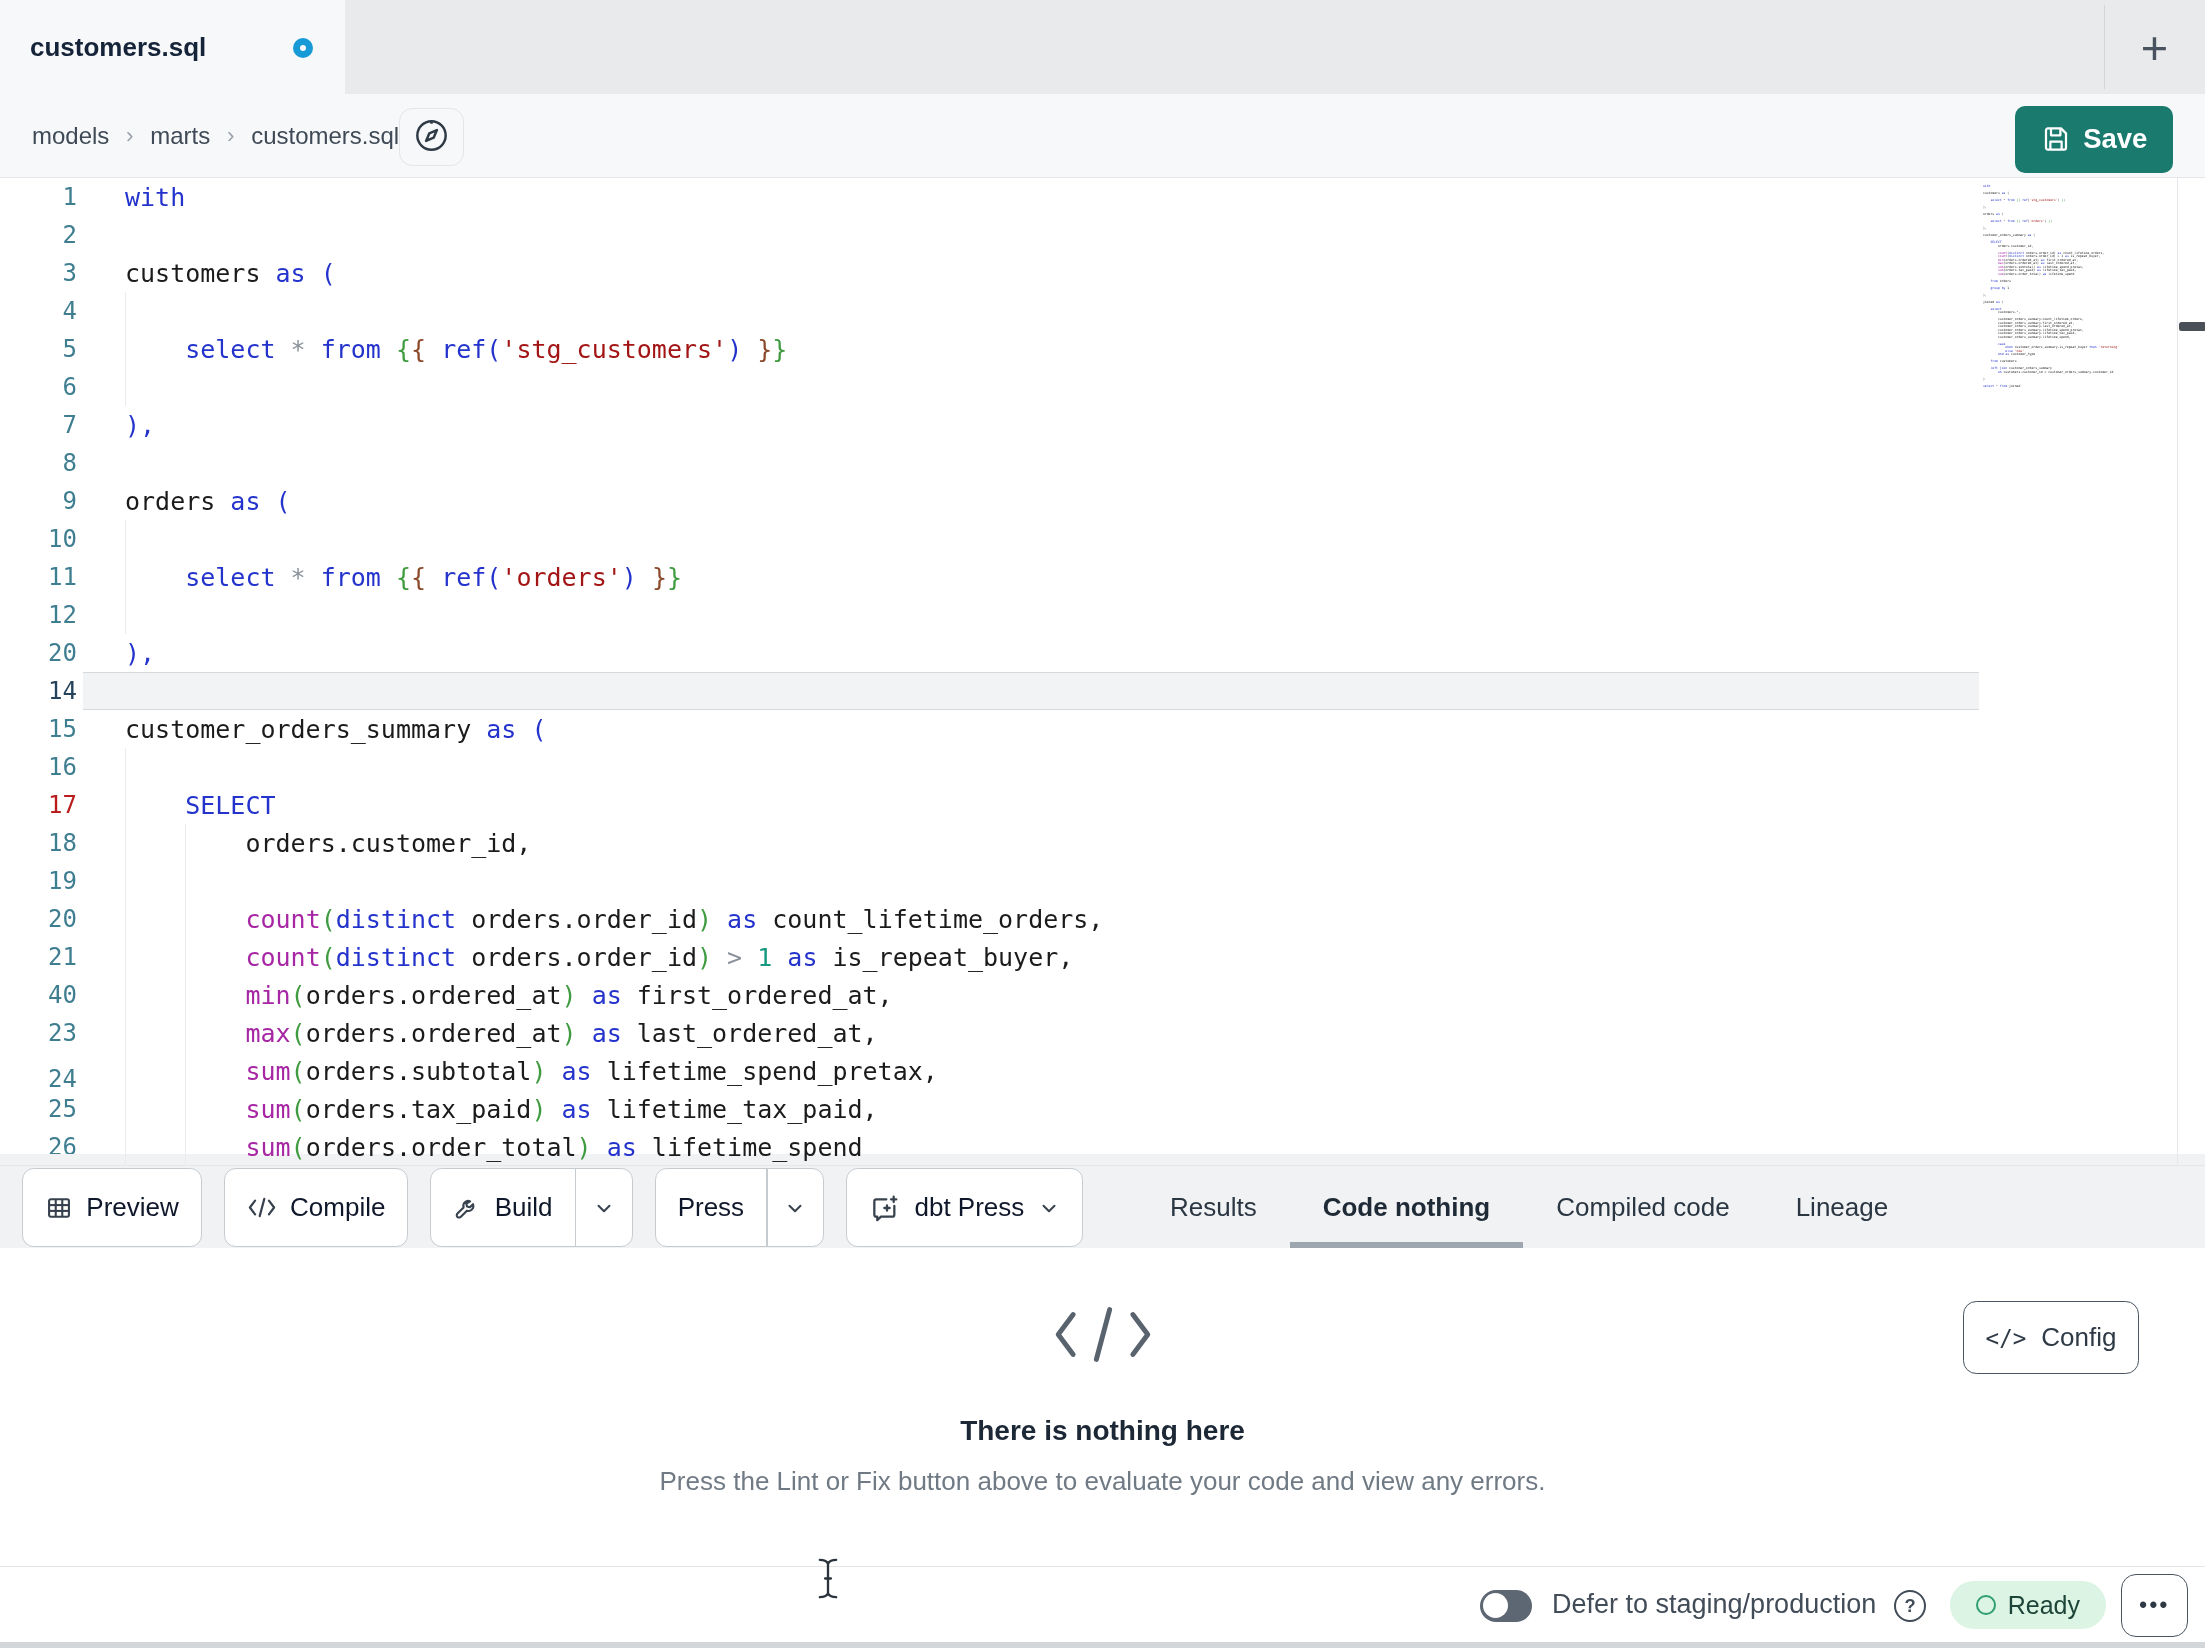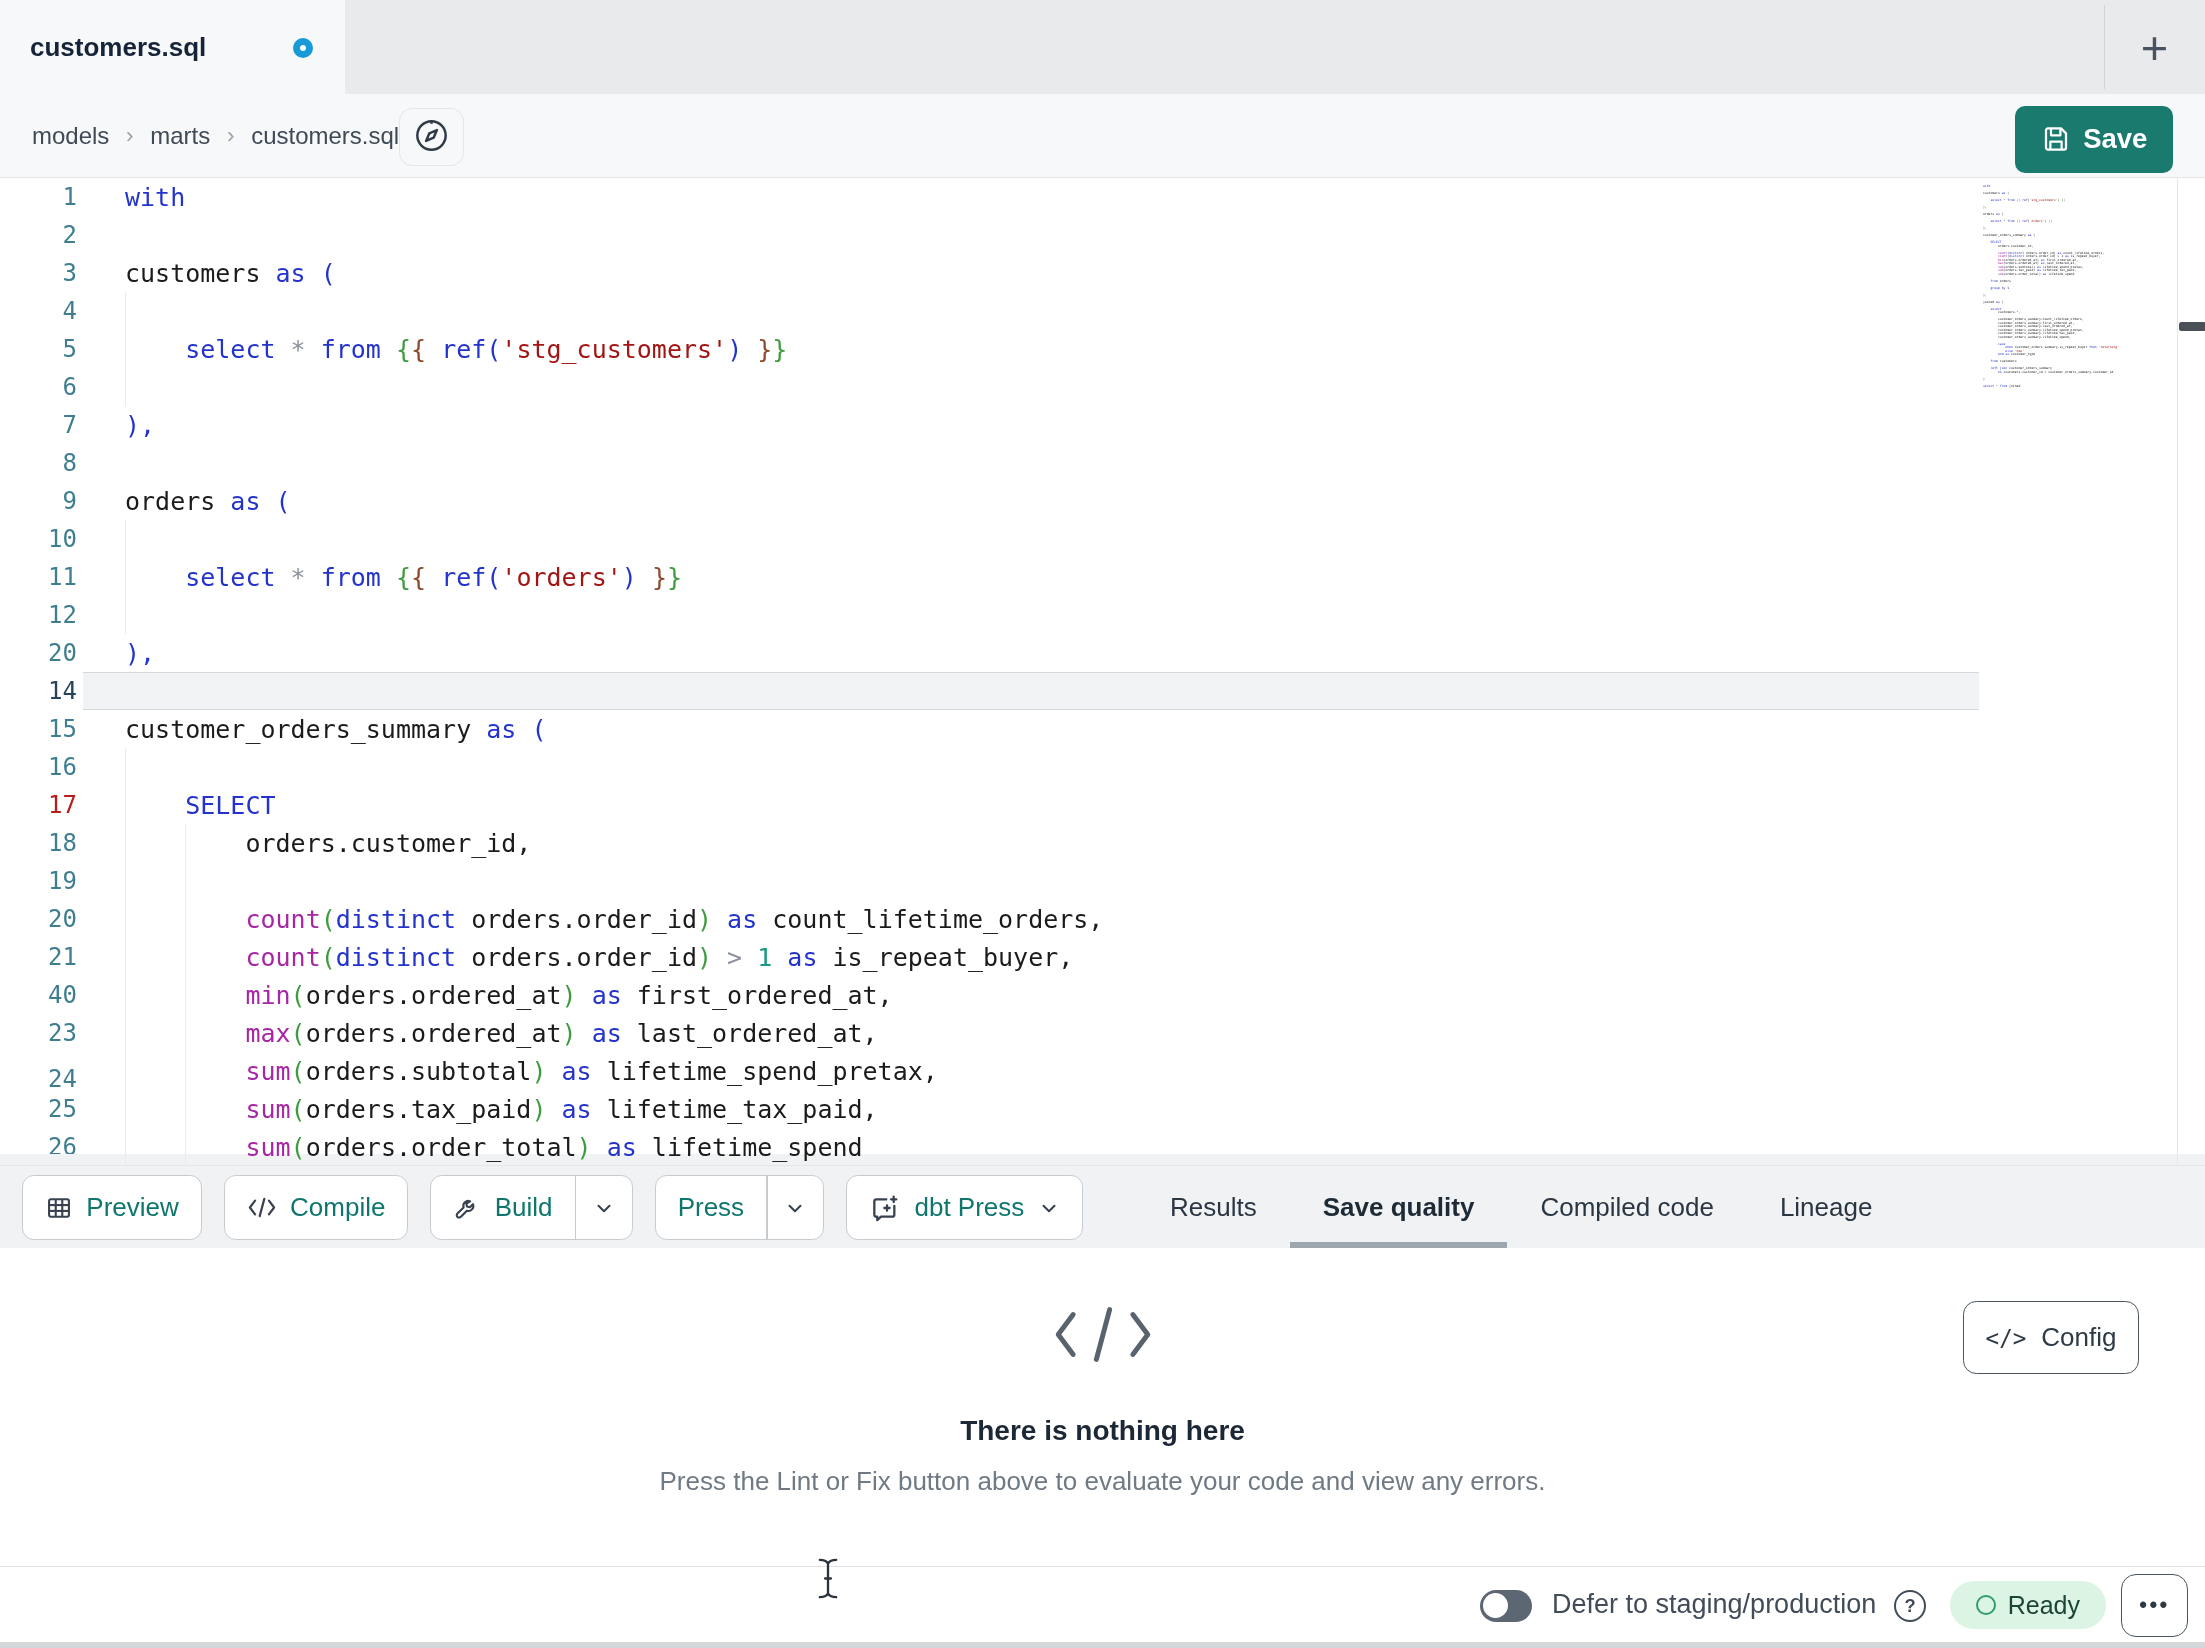--- a/index.html
+++ b/index.html
@@ -43,22 +43,22 @@
   .hscroll-band{position:absolute;left:0;top:1154px;width:2205px;height:11px;background:#f1f2f3;}
   .minimap{position:absolute;left:1983px;top:182px;width:188px;font-family:"DejaVu Sans Mono",monospace;
            font-size:3.1px;line-height:3.5px;white-space:pre;color:#1b1b1b;cursor:pointer;}
   .scroll-track{position:absolute;left:2177px;top:178px;width:0.8px;height:986px;background:#e5e7ea;}
   .scroll-thumb{position:absolute;left:2179px;top:322px;width:27px;height:9.2px;background:#4a5057;border-radius:2.5px;cursor:pointer;}
 
   
   .toolbar{position:absolute;left:0;top:1165px;width:2205px;height:83px;background:#f1f2f4;
            border-top:0.8px solid #e5e7e9;box-sizing:border-box;}
   .btn-row{position:absolute;left:22px;top:0;height:83px;display:flex;align-items:center;gap:22px;}
-  .tbtn{height:65px;background:#fff;border:1.7px solid #c6cbd0;border-radius:11.7px;display:flex;
-        align-items:flex-end;color:#0f766e;font-size:26px;font-weight:500;cursor:pointer;box-sizing:border-box;}
+  .tbtn{height:79px;background:#fff;border:1.7px solid #c6cbd0;border-radius:11.7px;display:flex;
+        align-items:flex-end;color:#0f172a;font-size:26px;font-weight:500;cursor:pointer;box-sizing:border-box;}
   .tbtn .seg{display:flex;align-items:center;gap:13.3px;padding:0 22px;height:100%;cursor:pointer;}
   .tbtn .seg-divider{width:1.7px;height:100%;background:#c6cbd0;}
   .tbtn .chev-seg{padding:0 16.7px;height:100%;display:flex;align-items:center;cursor:pointer;}
   .panel-tabs{position:absolute;left:1137px;top:0;height:83px;display:flex;align-items:stretch;}
   .ptab{position:relative;display:flex;align-items:center;padding:0 33px;font-size:26px;color:#2a3642;cursor:pointer;}
   .ptab.active{font-weight:700;color:#1e2a36;}
   .ptab.active::after{content:"";position:absolute;left:0;right:0;bottom:0;height:6.7px;background:#9ea6b0;}
 
   
   .results{position:absolute;left:0;top:1248px;width:2205px;height:318px;background:#fff;}
@@ -343,21 +343,21 @@
             <span style="display: flex;">
               <svg width="22" height="22" viewBox="0 0 24 24" fill="none" stroke="#37424e" stroke-width="2.2" stroke-linecap="round" stroke-linejoin="round">
                 <polyline points="6,9.5 12,15.5 18,9.5"></polyline>
               </svg>
             </span>
           </div>
         </div>
       </div>
     <div class="panel-tabs" id="ptabs">
         <div class="ptab">Results</div>
-        <div class="ptab active">Save quality</div>
+        <div class="ptab active">Code nothing</div>
         <div class="ptab">Compiled code</div>
         <div class="ptab">Lineage</div>
       </div>
   </div>
 
   <div class="results">
     <div class="empty-icon">
       <svg width="110" height="63" viewBox="0 0 132 76" fill="none" stroke="#59636e" stroke-width="6" stroke-linecap="round" stroke-linejoin="round">
         <polyline points="30,14 12,38 30,62"></polyline>
         <line x1="74" y1="8" x2="58" y2="68"></line>

